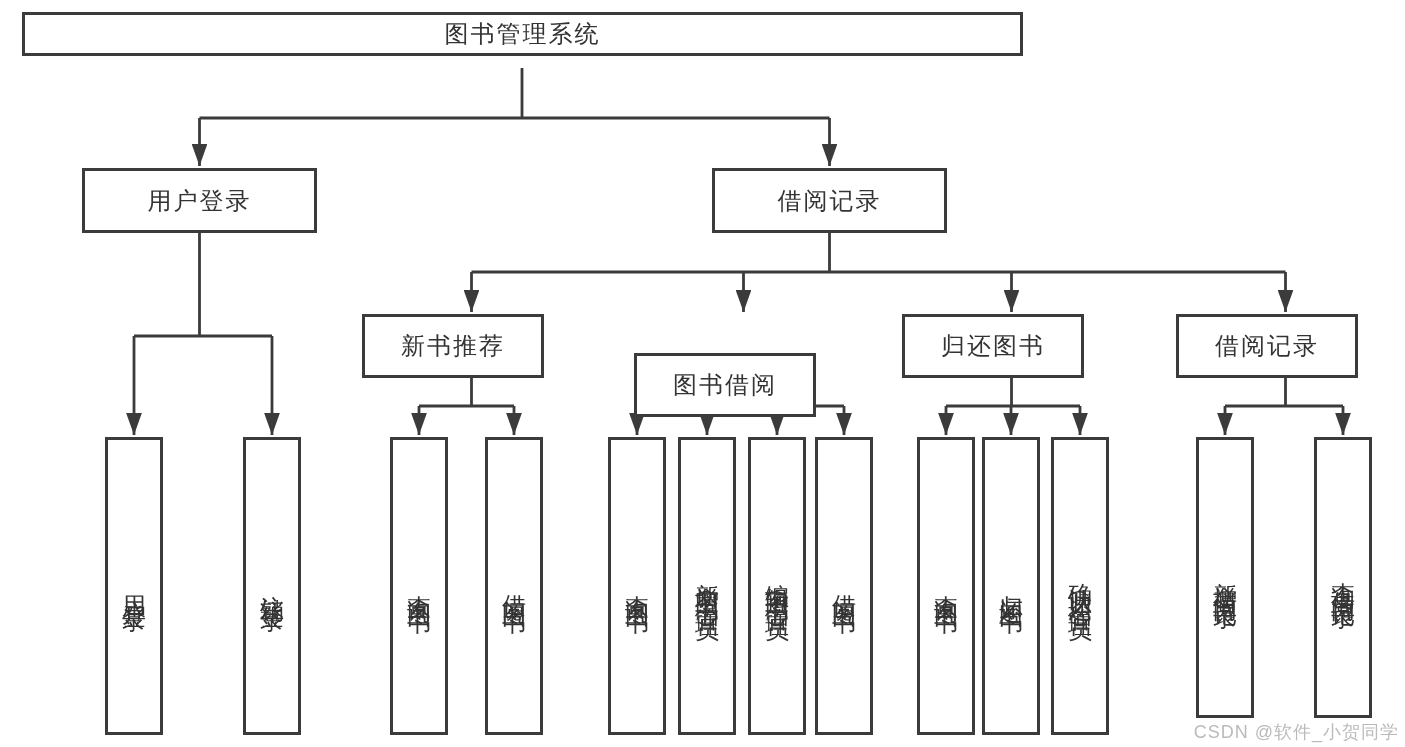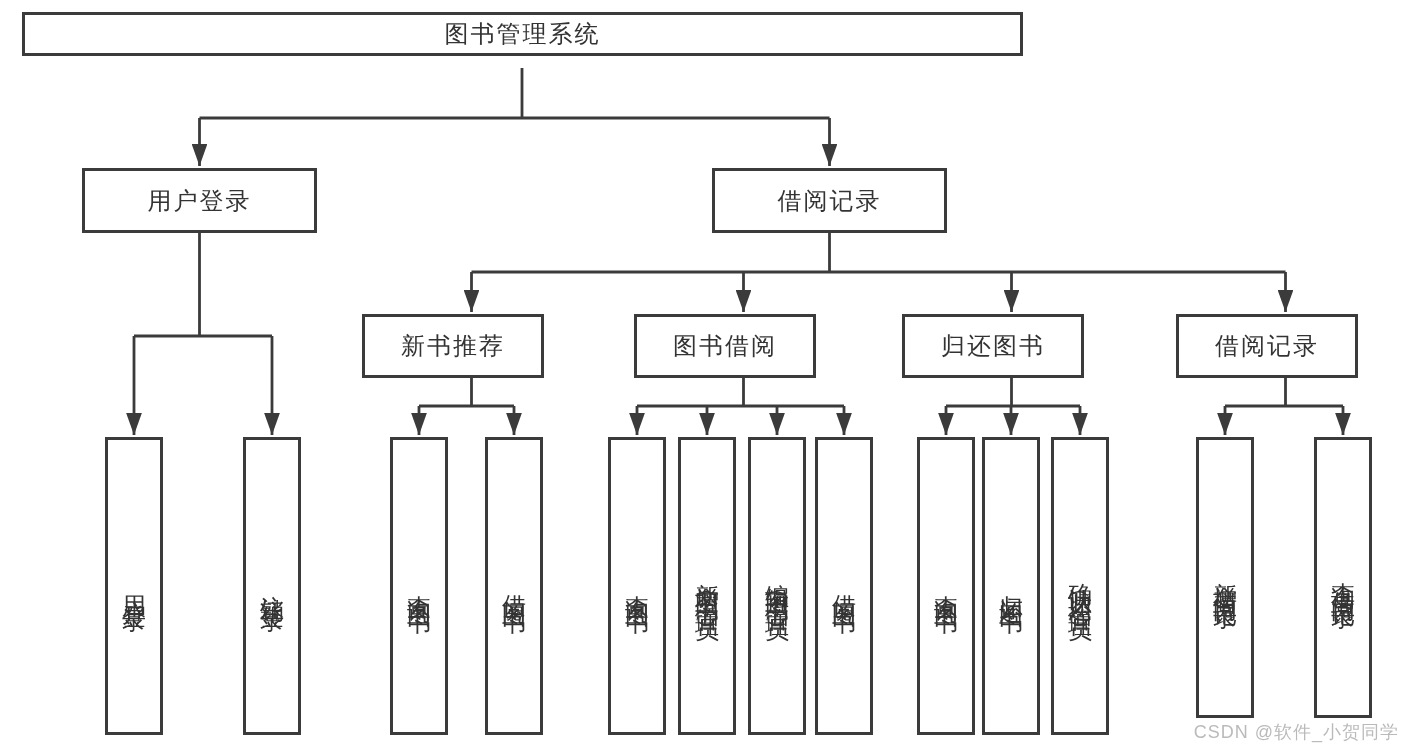--- a/index.html
+++ b/index.html
@@ -26,21 +26,21 @@
   .node.v {
     writing-mode:vertical-rl; text-orientation:mixed;
     letter-spacing:5px; line-height:1;
     white-space:normal;
   }
   
   .n-root  { left:22px;  top:12px;  width:1001px; height:44px; }
   .n-l2a   { left:82px;  top:168px; width:235px;  height:65px; }
   .n-l2b   { left:712px; top:168px; width:235px;  height:65px; }
   .n-l3    { top:314px; width:182px; height:64px; }
-  .n-l3a   { left:362px; }  .n-l3b { left:634px; }
+  .n-l3a   { left:362px; }  .n-l3b { left:634px;margin-top:39px; }
   .n-l3c   { left:902px; }  .n-l3d { left:1176px; }
   .vb      { top:437px; width:58px; height:298px; }
   .vb-short{ height:281px; }
   .watermark {
     position:absolute; right:6px; bottom:3px; z-index:3;
     font-size:18px; letter-spacing:1px;
     color:var(--wm,#b5b5b5); opacity:.92;
     text-shadow:1px 1px 0 #ffffff;
     white-space:nowrap;
   }

